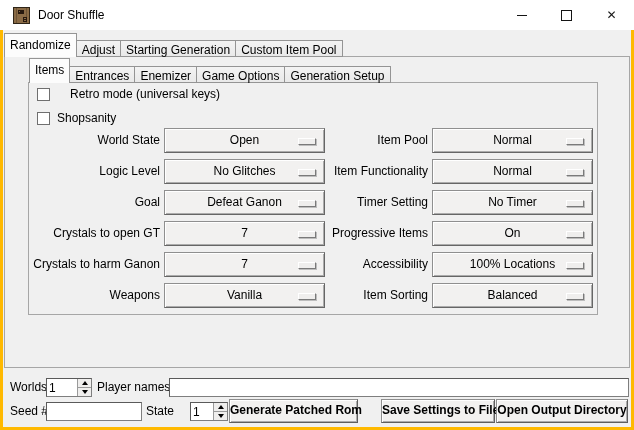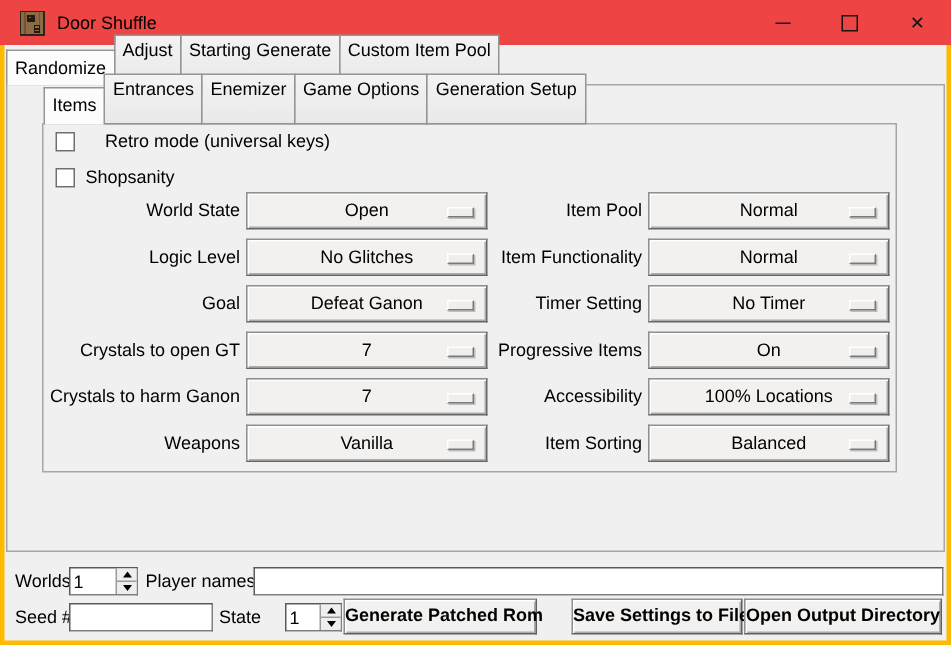--- a/index.html
+++ b/index.html
@@ -4,40 +4,40 @@
 <style>
   html,body{margin:0;padding:0;}
   body{
     width:634px;height:430px;position:relative;overflow:hidden;
     background:#FFB900;
     font-family:"Liberation Sans",sans-serif;font-size:12px;color:#000;
     -webkit-font-smoothing:antialiased;
   }
   .abs{position:absolute;}
   
-  .titlebar{left:0;top:0;width:634px;height:30px;background:#ef4444;}
+  .titlebar{left:0;top:0;width:634px;height:30px;background:#ffffff;}
   .app-icon{left:13px;top:7px;width:17px;height:17px;}
   .title-text{left:38px;top:0;height:30px;line-height:30px;white-space:nowrap;}
   .caption-btn{top:0;width:45px;height:30px;display:flex;align-items:center;justify-content:center;cursor:default;}
   #btn-min{left:499px;} #btn-max{left:544px;} #btn-close{left:589px;}
   .glyph-min{width:10px;height:1px;background:#141414;}
   .glyph-max{width:9px;height:9px;border:1px solid #141414;}
   .glyph-close{font-size:12px;line-height:1;color:#141414;}
   
   .content{left:3px;top:30px;width:628px;height:397px;background:#F0F0F0;}
   
   .pane{background:#F0F0F0;border:1px solid #A6A6A6;box-sizing:border-box;}
   #outer-pane{left:4px;top:56px;width:626px;height:312px;}
   #inner-pane{left:28px;top:82px;width:570px;height:233px;}
   
   .tabrow{display:flex;align-items:flex-end;z-index:4;}
   #main-tabs{left:4px;top:33px;height:24px;}
   #sub-tabs{left:29px;top:58px;height:25px;}
   .tab{
-    box-sizing:border-box;height:34px;line-height:19px;padding:0 5px;
+    box-sizing:border-box;height:17px;line-height:19px;padding:0 5px;
     background:linear-gradient(#F3F3F3,#E9E9E9);
     border:1px solid #949494;margin-right:-1px;white-space:nowrap;cursor:default;
   }
   .tab.selected{
     height:100%;background:#FCFCFC;border-bottom:none;
     position:relative;z-index:5;line-height:22px;
   }
   
   .checkrow{left:37px;display:flex;align-items:center;gap:7px;height:14px;}
   #check-retro{top:87px;gap:20px;} #check-shop{top:111px;}
@@ -123,21 +123,21 @@
 </div>
 
 <div class="abs content"></div>
 
 <div class="abs pane" id="outer-pane"></div>
 <div class="abs pane" id="inner-pane"></div>
 
 <div class="abs tabrow" id="main-tabs">
   <div class="tab selected">Randomize</div>
   <div class="tab">Adjust</div>
-  <div class="tab">Starting Generate</div>
+  <div class="tab">Starting Generation</div>
   <div class="tab">Custom Item Pool</div>
 </div>
 
 <div class="abs tabrow" id="sub-tabs">
   <div class="tab selected">Items</div>
   <div class="tab">Entrances</div>
   <div class="tab">Enemizer</div>
   <div class="tab">Game Options</div>
   <div class="tab">Generation Setup</div>
 </div>

